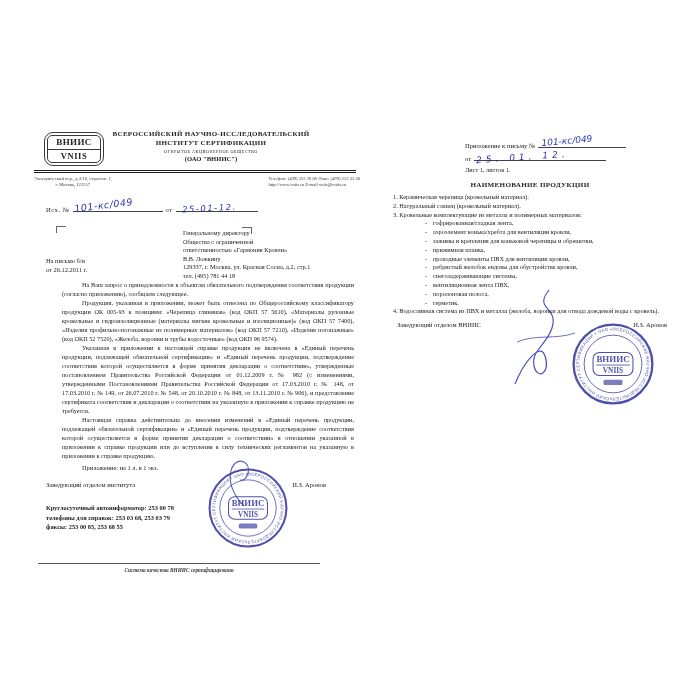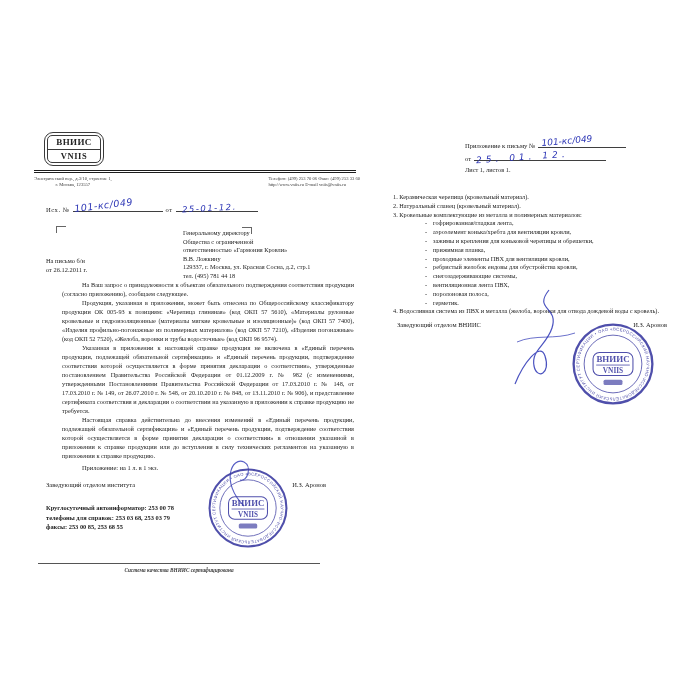--- a/index.html
+++ b/index.html
@@ -81,20 +81,26 @@
 
   <div class="page page-left">
 
     <div class="logo">
       <div class="logo-inner">
         <div class="logo-t">ВНИИС</div>
         <div class="logo-b">VNIIS</div>
       </div>
     </div>
 
+    <div class="org">
+      <div class="org1">ВСЕРОССИЙСКИЙ  НАУЧНО-ИССЛЕДОВАТЕЛЬСКИЙ</div>
+      <div class="org1">ИНСТИТУТ  СЕРТИФИКАЦИИ</div>
+      <div class="org2">ОТКРЫТОЕ АКЦИОНЕРНОЕ ОБЩЕСТВО</div>
+      <div class="org3">(ОАО  "ВНИИС")</div>
+    </div>
 
     <div class="rule2"></div>
 
     <div class="addr-row">
       <div class="addr-l">
         <div>Электрический пер., д.3/10, строение 1,</div>
         <div>г. Москва, 123557</div>
       </div>
       <div class="addr-r">
         <div>Телефон: (499) 253 70 06     Факс: (499) 253 33 60</div>
@@ -170,20 +176,21 @@
     <div class="refblock">
       <div>
         <span>Приложение к письму №</span><span class="uline u-ref"><span class="hand h-ref-num">101-кс/049</span></span>
       </div>
       <div>
         <span>от</span><span class="uline u-refdate"><span class="hand h-ref-date">25. 01. 12.</span></span>
       </div>
       <div class="sheet">Лист 1, листов 1.</div>
     </div>
 
+    <div class="heading">НАИМЕНОВАНИЕ ПРОДУКЦИИ</div>
 
     <div class="plist">
       <div class="li">1.  Керамическая черепица (кровельный материал).</div>
       <div class="li">2.  Натуральный сланец (кровельный материал).</div>
       <div class="li">3.  Кровельные комплектующие из металла и полимерных материалов:</div>
 
       <div class="sub"><span class="dash">-</span><span>гофрированная/гладкая лента,</span></div>
       <div class="sub"><span class="dash">-</span><span>аэроэлемент конька/хребта для вентиляции кровли,</span></div>
       <div class="sub"><span class="dash">-</span><span>зажимы и крепления для коньковой черепицы и обрешетки,</span></div>
       <div class="sub"><span class="dash">-</span><span>прижимная планка,</span></div>

